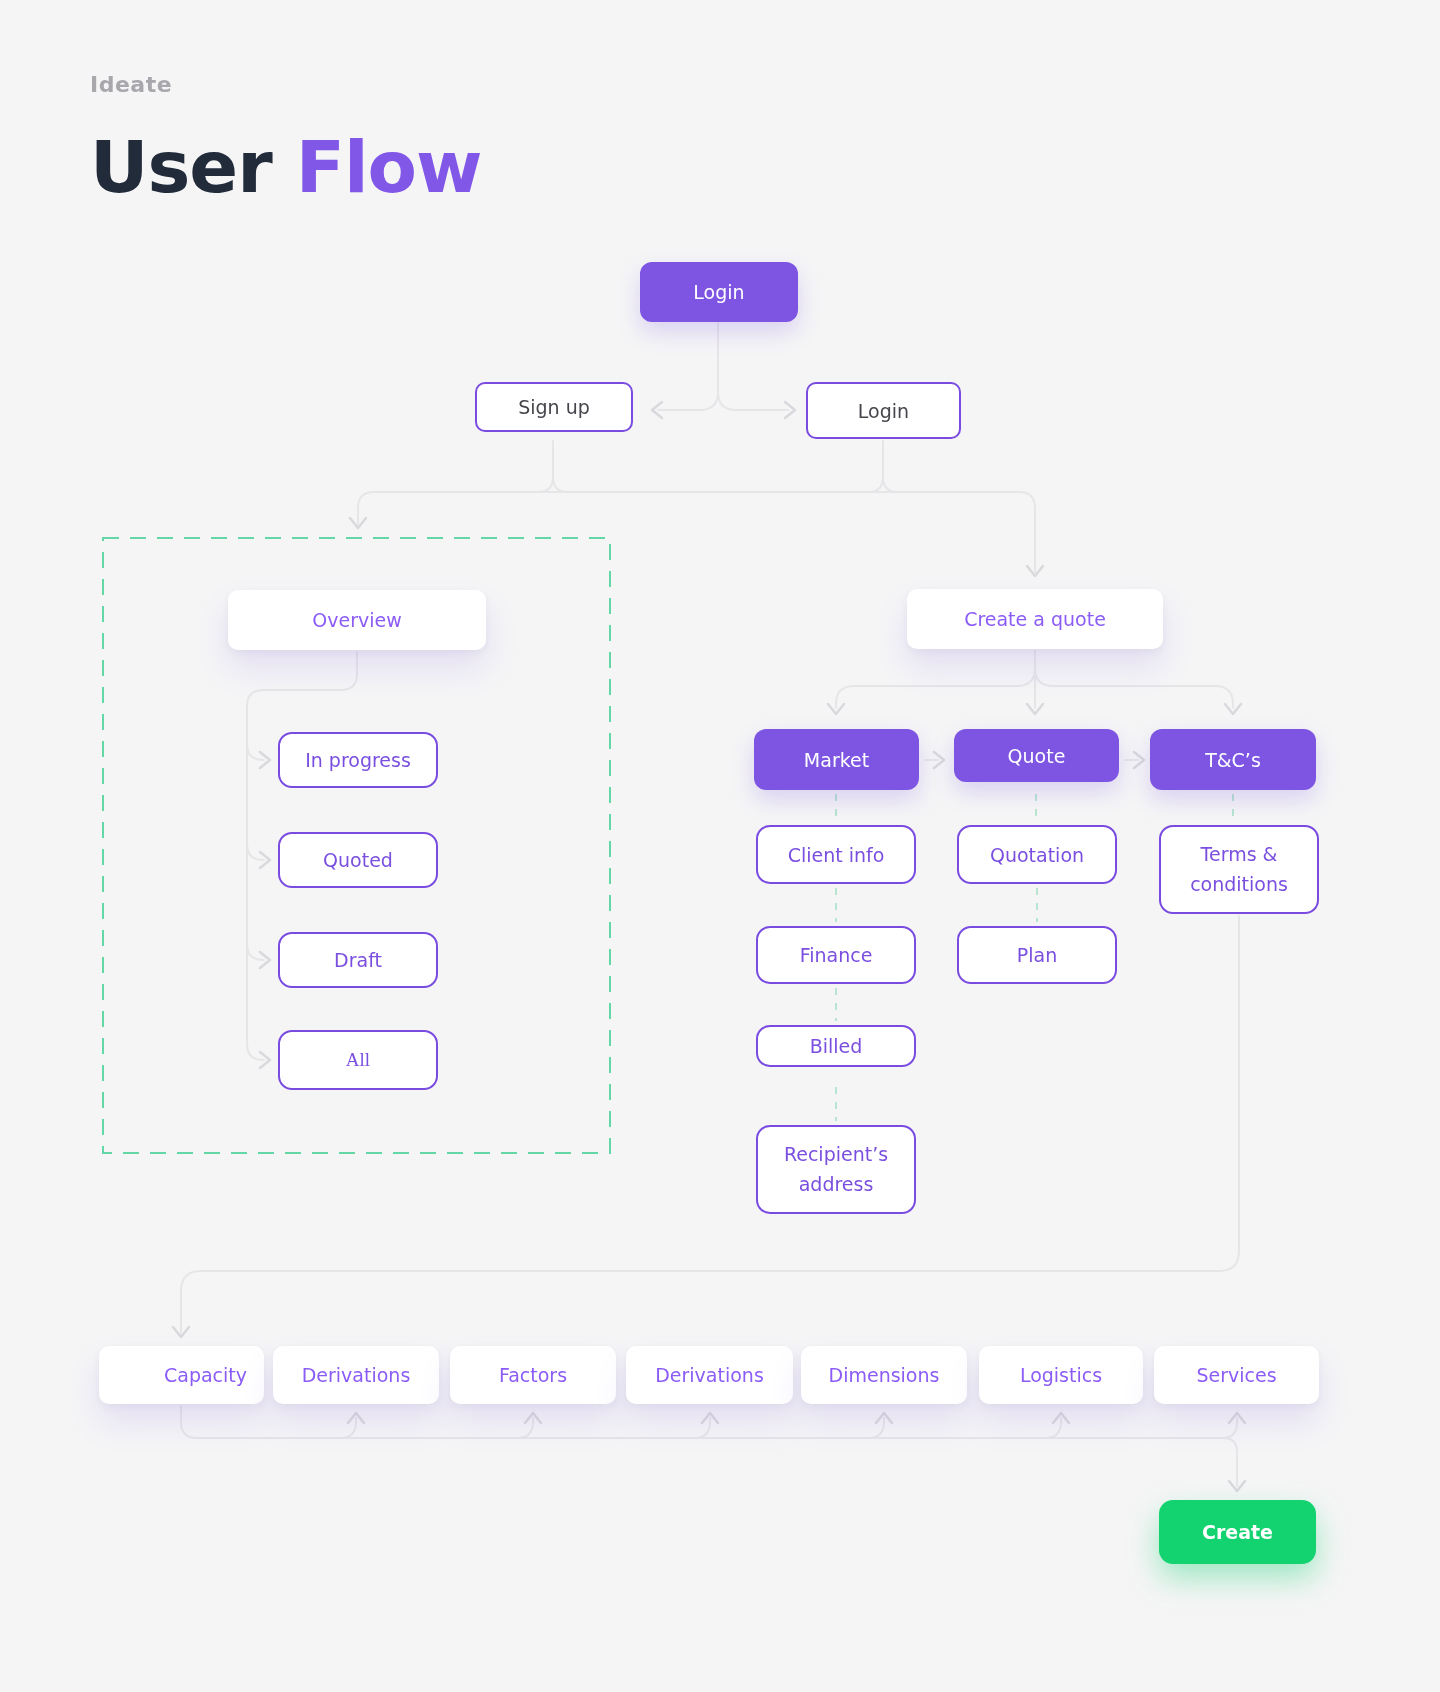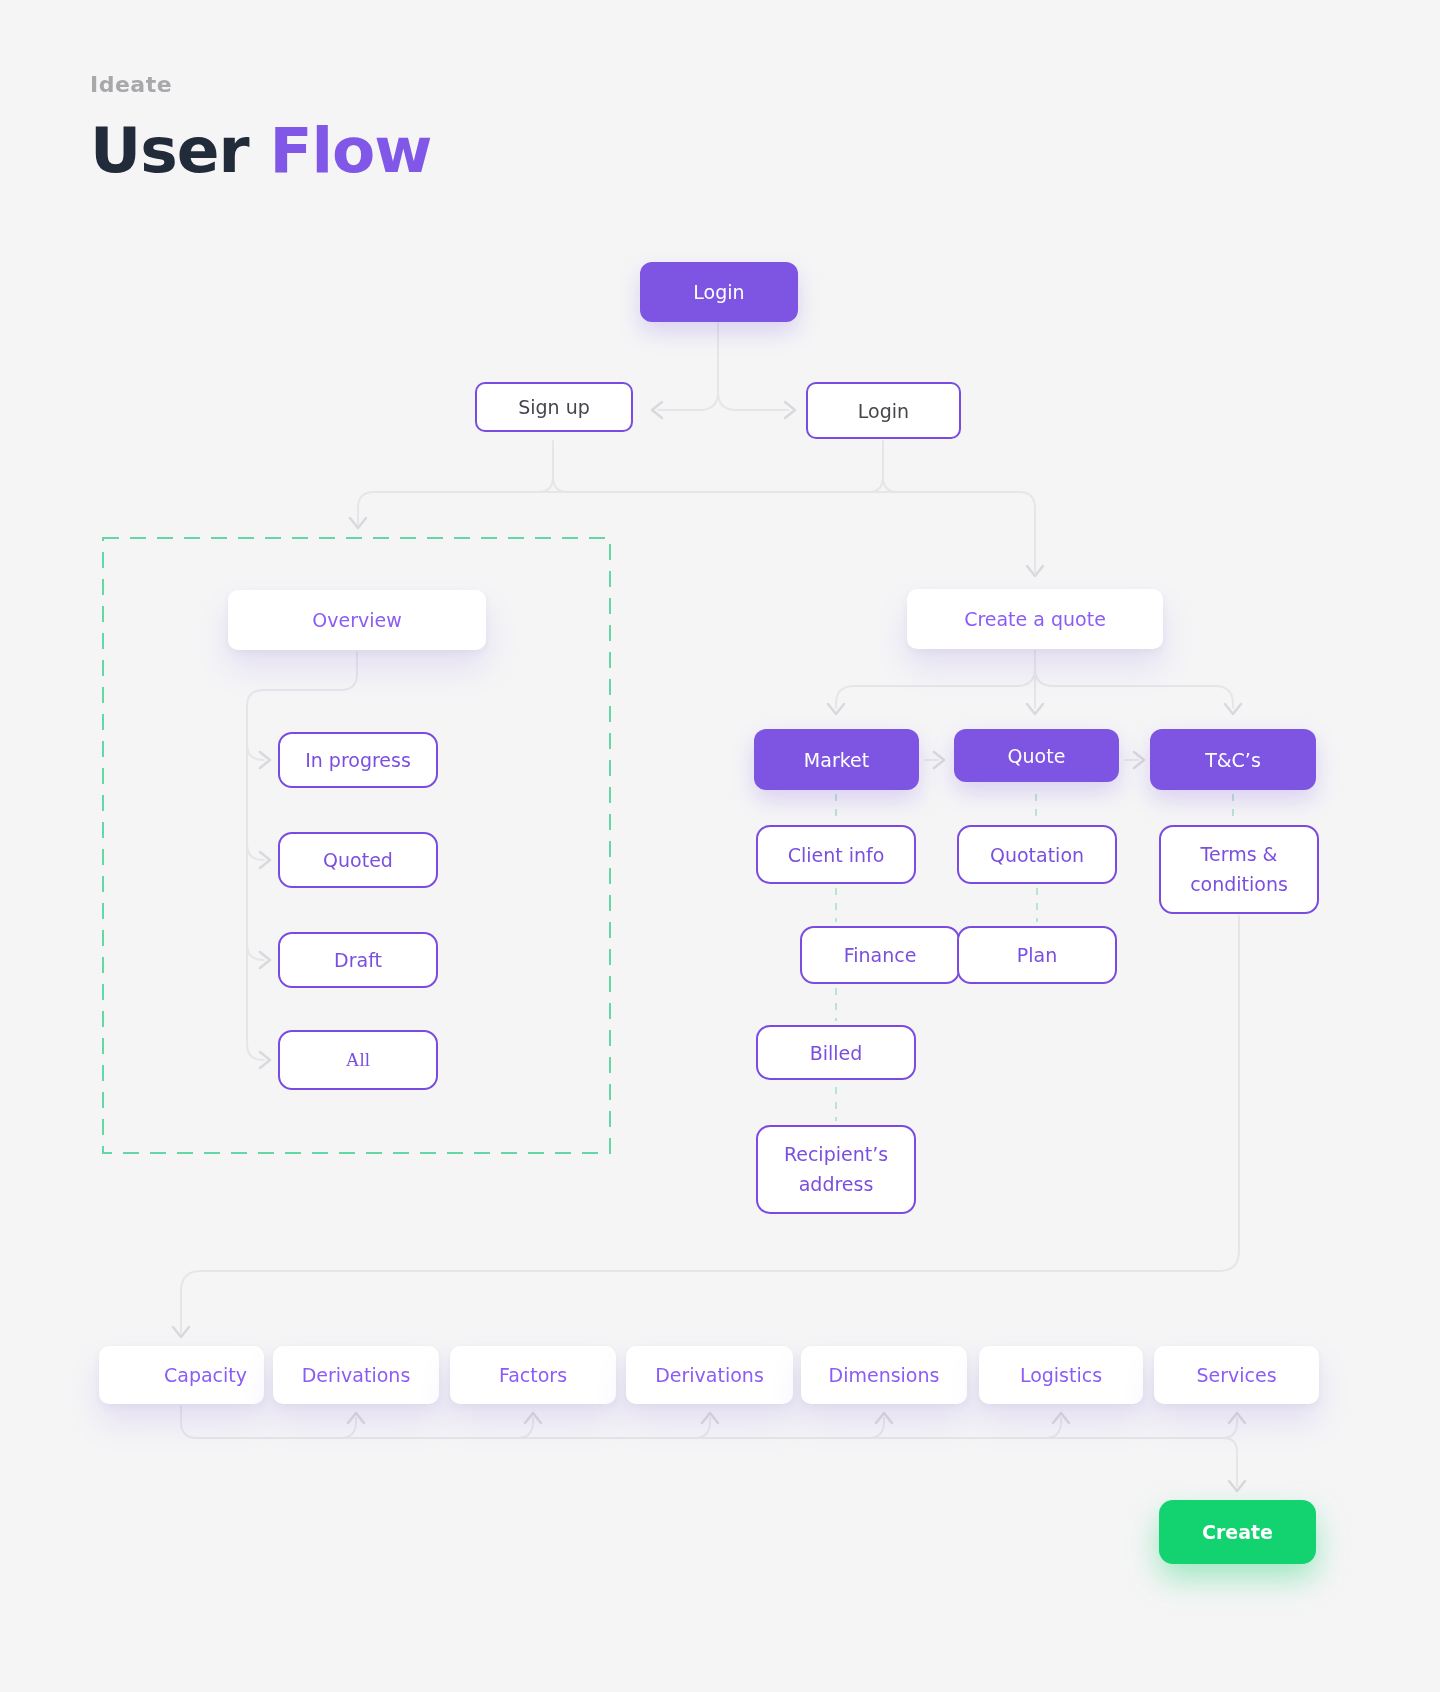--- a/index.html
+++ b/index.html
@@ -1,21 +1,21 @@
 <!DOCTYPE html>
 <html><head>
 <meta charset="utf-8">
 <style>
   html,body{margin:0;padding:0;}
   body{background:#eceded;font-family:"DejaVu Sans","Liberation Sans",sans-serif;}
   .stage{position:relative;width:1440px;height:1692px;background:#f5f5f6;overflow:hidden;margin:0 auto;}
   .connectors{position:absolute;left:0;top:0;width:1440px;height:1692px;}
   .header{position:absolute;left:90px;top:72px;}
   .eyebrow{font-size:22px;font-weight:600;color:#a7a7ac;letter-spacing:.5px;}
-  .title{margin-top:17px;font-size:63px;font-weight:800;letter-spacing:-1px;color:#222b3a;}
+  .title{margin-top:28px;font-size:72px;font-weight:800;letter-spacing:-1px;color:#222b3a;}
   .title .accent{color:#8157e8;}
   .node{position:absolute;display:flex;align-items:center;justify-content:center;
         text-align:center;font-size:19px;font-weight:500;box-sizing:border-box;cursor:default;}
   .filled{background:#7d55e2;color:#ffffff;border-radius:12px;
           box-shadow:0 10px 22px rgba(125,85,226,.22);}
   .outline{background:#ffffff;border:2px solid #7a4be0;border-radius:14px;color:#7a4fe0;}
   .outline.dark{color:#45454c;border-radius:10px;}
   .card{background:#ffffff;border-radius:10px;color:#8b5cf6;
         box-shadow:0 18px 32px rgba(124,92,226,.14),0 3px 8px rgba(40,40,70,.05);}
   .green{background:#12d36f;color:#ffffff;border-radius:14px;font-weight:700;
@@ -121,22 +121,22 @@
   <div class="node outline" style="left:278px;top:832px;width:160px;height:56px;">Quoted</div>
   <div class="node outline" style="left:278px;top:932px;width:160px;height:56px;">Draft</div>
   <div class="node outline" style="left:278px;top:1030px;width:160px;height:60px;font-family:Liberation Serif, serif;">All</div>
 
   <div class="node card" style="left:907px;top:589px;width:256px;height:60px;">Create a quote</div>
   <div class="node filled" style="left:754px;top:729px;width:165px;height:61px;">Market</div>
   <div class="node filled" style="left:954px;top:729px;width:165px;height:53px;">Quote</div>
   <div class="node filled" style="left:1150px;top:729px;width:166px;height:61px;">T&amp;C’s</div>
 
   <div class="node outline" style="left:756px;top:825px;width:160px;height:59px;">Client info</div>
-  <div class="node outline" style="left:800px;top:926px;width:160px;height:58px;">Finance</div>
-  <div class="node outline" style="left:756px;top:1025px;width:160px;height:55px;">Billed</div>
+  <div class="node outline" style="left:756px;top:926px;width:160px;height:58px;">Finance</div>
+  <div class="node outline" style="left:756px;top:1025px;width:160px;height:42px;">Billed</div>
   <div class="node outline two-line" style="left:756px;top:1125px;width:160px;height:89px;">Recipient’s address</div>
 
   <div class="node outline" style="left:957px;top:825px;width:160px;height:59px;">Quotation</div>
   <div class="node outline" style="left:957px;top:926px;width:160px;height:58px;">Plan</div>
 
   <div class="node outline two-line" style="left:1159px;top:825px;width:160px;height:89px;">Terms &amp; conditions</div>
 
   <div class="node card" style="left:99px;top:1346px;width:165px;height:58px;padding-left:48px;">Capacity</div>
   <div class="node card" style="left:273px;top:1346px;width:166px;height:58px;">Derivations</div>
   <div class="node card" style="left:450px;top:1346px;width:166px;height:58px;">Factors</div>

